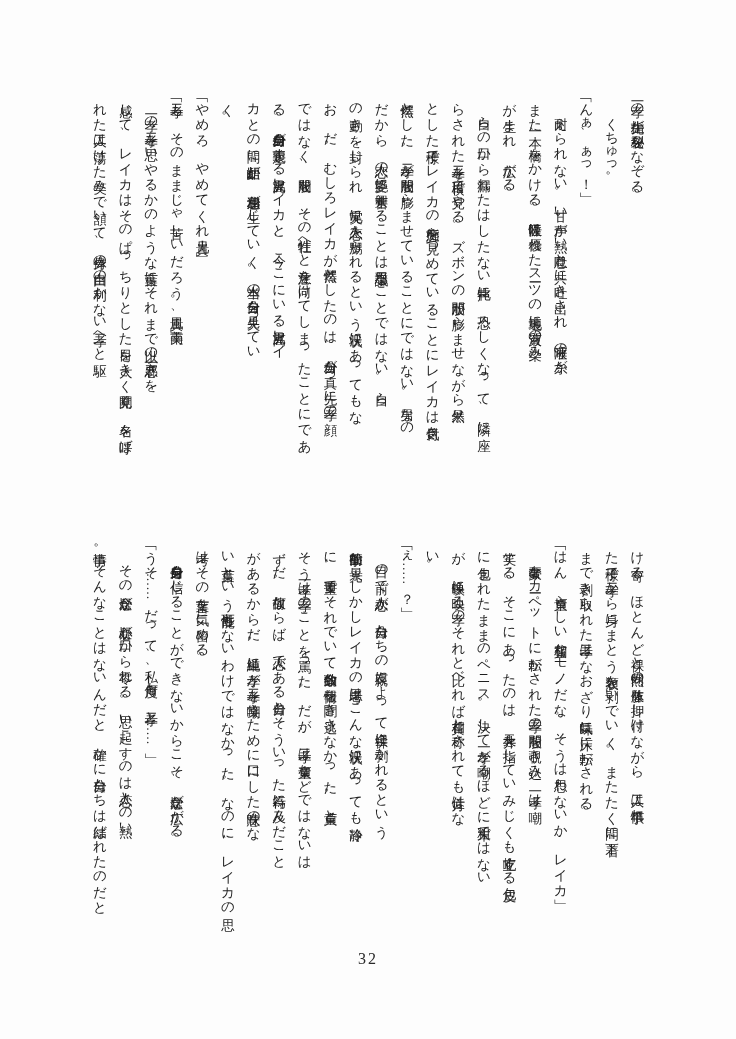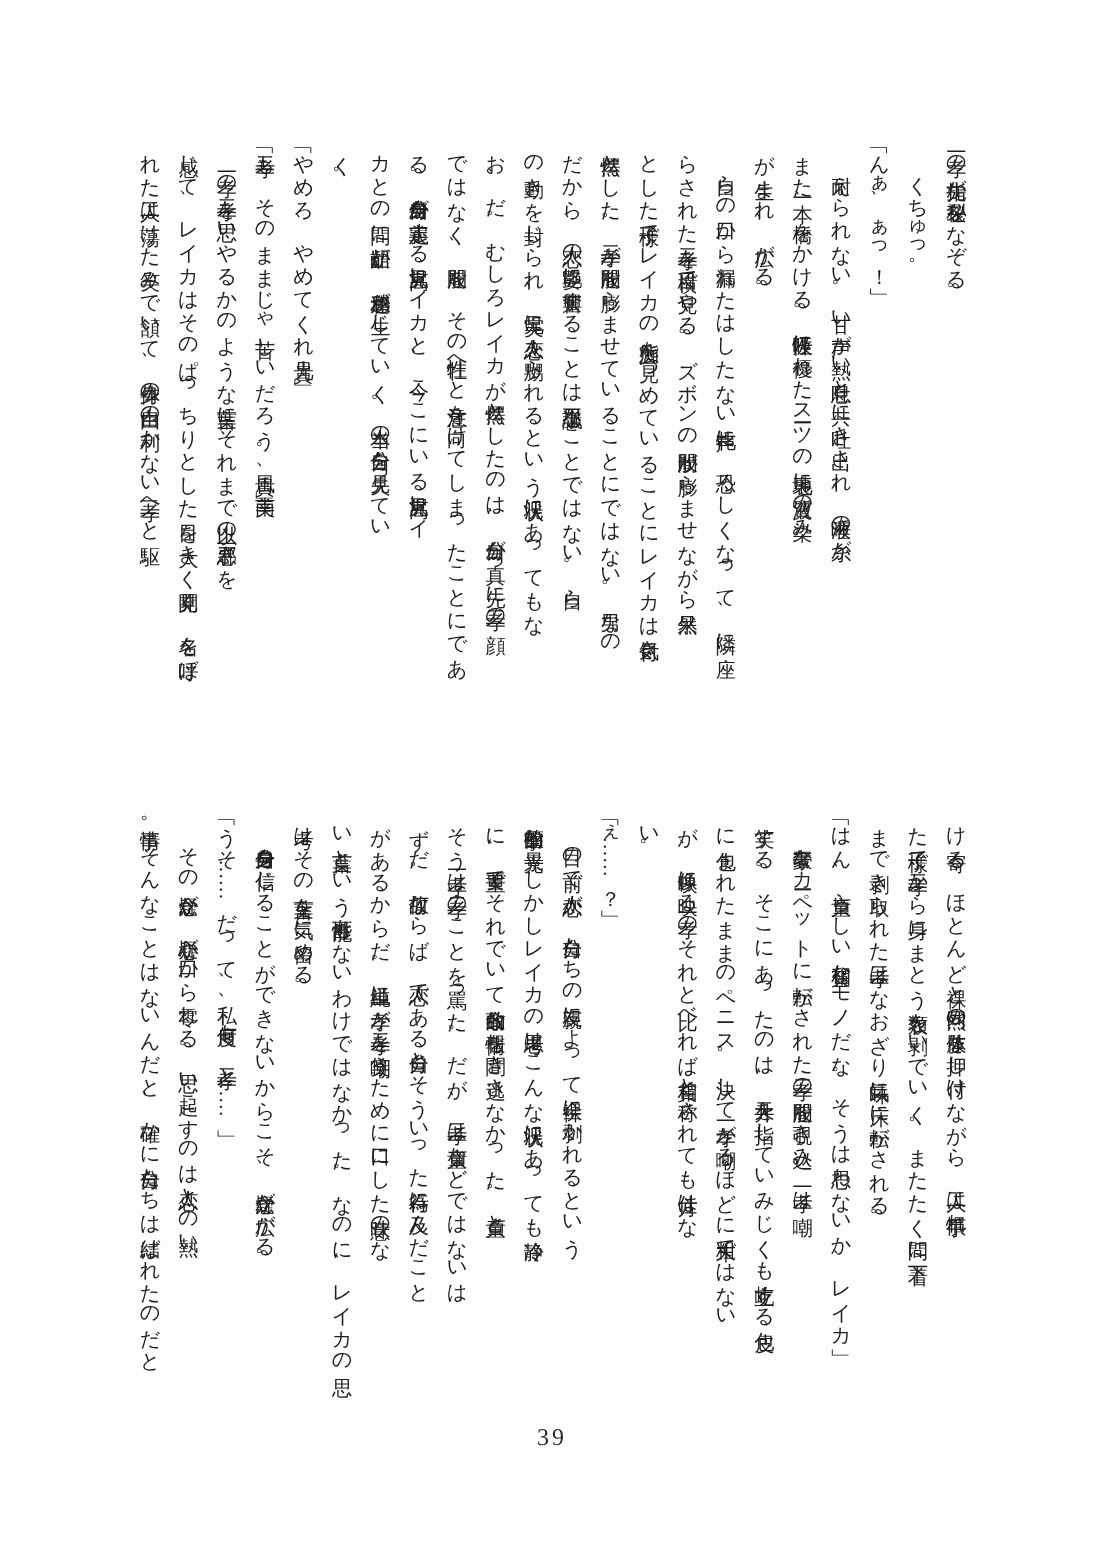--- a/index.html
+++ b/index.html
@@ -44,14 +44,14 @@
     letter-spacing: 2px;
     color: #2a2a2a;
   }
 </style>
 </head>
 <body>
 
 <div class="page">
   <section class="text-block block-top"><div class="tline">一孝の指先が秘裂をなぞる。</div><div class="tline">　くちゅっ。</div><div class="tline">「んぁ、ぁっ！」</div><div class="tline">　耐えられない。甘い声が熱い吐息と共に吐き出され、唾液の糸が</div><div class="tline">また一本、橋をかける。吸汗性に優れたスーツの裏地に液質の染み</div><div class="tline">が生まれ、広がる。</div><div class="tline">　自らの口から漏れたはしたない牝声に、恐ろしくなって、隣に座</div><div class="tline">らされた孝二を横目で見やる。ズボンの股間が膨らませながら呆然</div><div class="tline">とした様子でレイカの痴態を見つめていることにレイカは気付き、</div><div class="tline">愕然とした。孝二が股間を膨らませていることにではない。男なの</div><div class="tline">だから、恋人の艶姿に興奮することは不思議なことではない。自ら</div><div class="tline">の動きを封じられ、実兄に恋人を嬲られるという状況にあってもな</div><div class="tline">お、だ。むしろレイカが愕然としたのは、自分が真っ先に孝二の顔</div><div class="tline">ではなく、股間を、その牡性へと注意を向けてしまったことにであ</div><div class="tline">る。自分自身が定義する高見沢レイカと、今ここにいる高見沢レイ</div><div class="tline">カとの間に齟齬が、違和感が生じていく。本当の自分を見失ってい</div><div class="tline">く。</div><div class="tline">「やめろ、やめてくれ兄貴！」</div><div class="tline">「孝二も、そのままじゃ苦しいだろう。風貴、美南」</div><div class="tline">　一孝の孝二を思いやるかのような言葉にそれまで以上の邪悪さを</div><div class="tline">感じて、レイカはそのぱっちりとした目を大きく見開く。名を呼ば</div><div class="tline">れた二人は蕩けた笑みで頷いて、身体の自由の利かない孝二へと駆</div></section>
   <section class="text-block block-bottom"><div class="tline">け寄る。ほとんど裸と同然の肢体を押し付けながら、二人は手慣れ</div><div class="tline">た様子で孝二から身にまとう衣類を剥いでいく。またたく間に下着</div><div class="tline">まで剥き取られた孝二はなおざり気味に床に転がされる。</div><div class="tline">「はん、童貞らしい貧相なモノだな。そうは思わないか、レイカ」</div><div class="tline">　豪奢なカーペットに転がされた孝二の股間を覗き込み、一孝は嘲</div><div class="tline">笑する。そこにあったのは、天井を指していみじくも屹立する包皮</div><div class="tline">に包まれたままのペニス。決して一孝が嘲るほどに粗末ではない</div><div class="tline">が、映像に映る一孝のそれと比べれば貧相と称されても仕方はな</div><div class="tline">い。</div><div class="tline">「ぇ……？」</div><div class="tline">　目の前で恋人が、自分たちの親友によって全裸に剥かれるという</div><div class="tline">衝撃的な光景。しかしレイカの思考はこんな状況にあっても冷静</div><div class="tline">に、重要でそれでいて致命的な情報を聞き逃さなかった。童貞と、</div><div class="tline">そう一孝は孝二のことを罵った。だが、孝二は童貞などではないは</div><div class="tline">ずだ。何故ならば、恋人である自分とそういった行為に及んだこと</div><div class="tline">があるからだ。単純に一孝が孝二を嘲笑うために口にした意味のな</div><div class="tline">い言葉という可能性もないわけではなかった。なのに、レイカの思</div><div class="tline">考はその言葉を気に留める。</div><div class="tline">　自分自身を信じることができないからこそ、疑念が広がる。</div><div class="tline">「うそ……だって、私、何度も、孝二と……」</div><div class="tline">　その疑念が、疑心が口から零れる。思い起こすのは恋人との熱い</div><div class="tline">情事。そんなことはないんだと、確かに自分たちは結ばれたのだと</div></section>
-  <div class="page-number">39</div>
+  <div class="page-number">32</div>
 </div>
 
 </body></html>

